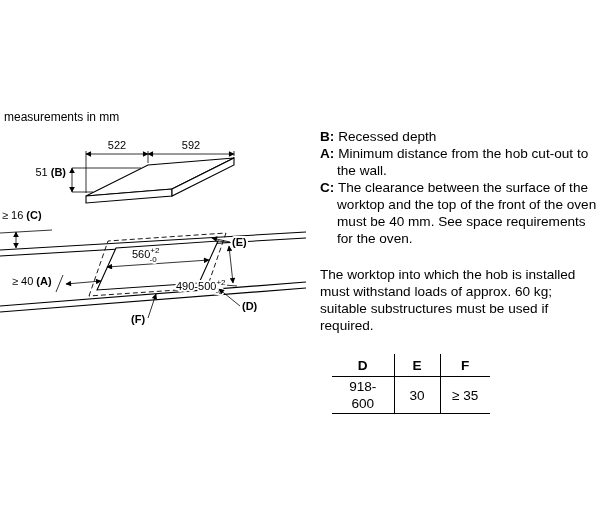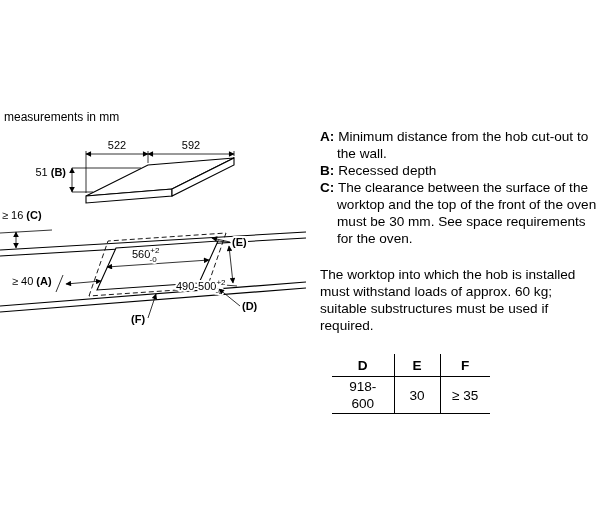--- a/index.html
+++ b/index.html
@@ -97,30 +97,30 @@
 
   <line stroke="#000" stroke-width="0.8" x1="240" y1="184" x2="219" y2="167" marker-end="url(#ar)"></line>
   <text class="b halo" x="242" y="188">(D)</text>
 
   <line stroke="#000" stroke-width="0.8" x1="148" y1="196" x2="156" y2="172" marker-end="url(#ar)"></line>
   <text class="b halo" x="131" y="201">(F)</text>
 </svg>
 
 <div class="right-col">
   <div class="def">
+    <b>B:</b>
+    <span>Recessed depth</span>
+  </div>
+  <div class="def">
     <b>A:</b>
     <span>Minimum distance from the hob cut-out to the wall.</span>
   </div>
   <div class="def">
-    <b>B:</b>
-    <span>Recessed depth</span>
-  </div>
-  <div class="def">
     <b>C:</b>
-    <span>The clearance between the surface of the worktop and the top of the front of the oven must be 30 mm. See space requirements for the oven.</span>
+    <span>The clearance between the surface of the worktop and the top of the front of the oven must be 40 mm. See space requirements for the oven.</span>
   </div>
 
   <div class="para">The worktop into which the hob is installed must withstand loads of approx. 60 kg; suitable substructures must be used if required.</div>
 
   <table class="spec">
     <colgroup>
         <col class="cd">
         <col class="ce">
         <col class="cf">
       </colgroup>

